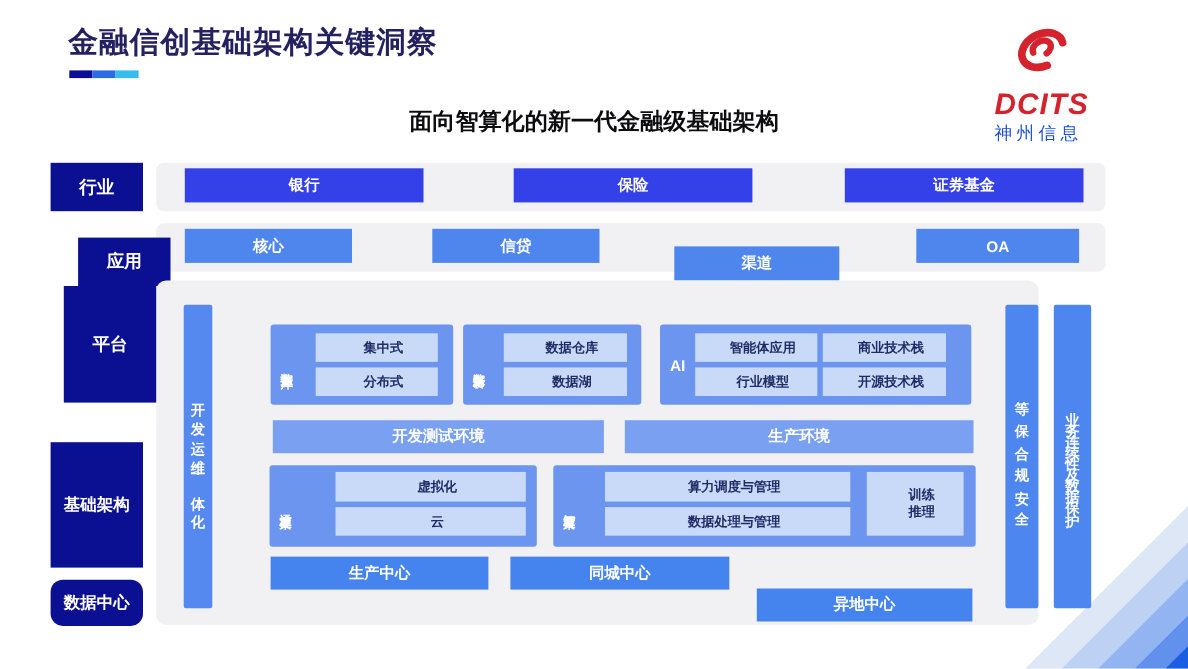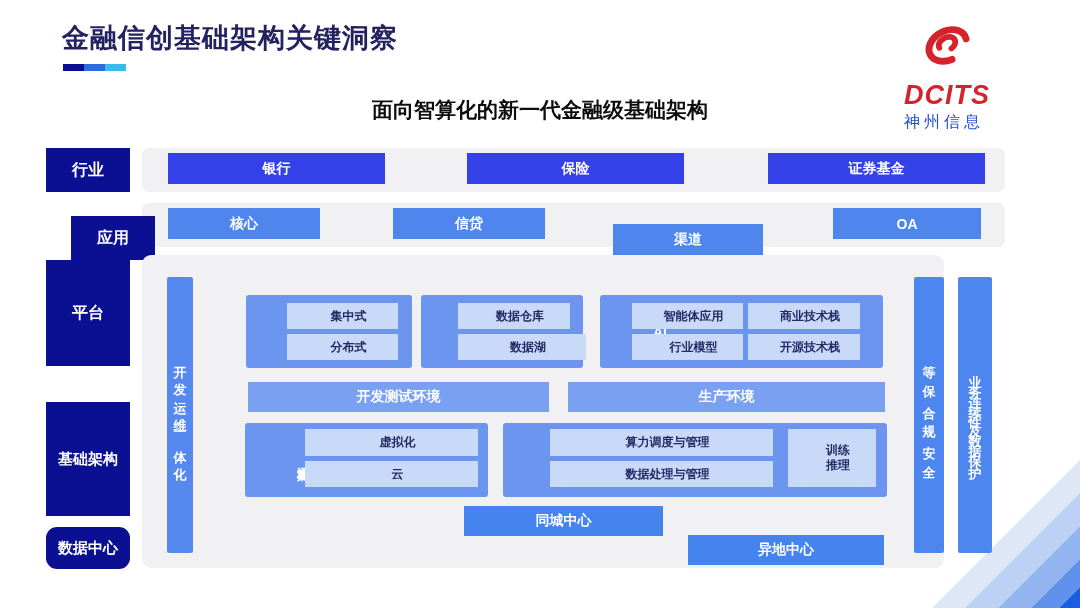--- a/index.html
+++ b/index.html
@@ -25,21 +25,21 @@
   .blue{background:#4f86ee;}
   .center-bar{background:#4583ef;}
   .env-bar{background:#7aa0f1;}
   .container-blue{background:#6c95ef;border-radius:3px;}
   .inner-box{background:#c9daf8;color:#222b66;font-size:12px;font-weight:bold;
              display:flex;align-items:center;justify-content:center;white-space:nowrap;overflow:hidden;padding-left:12px;}
   .vbar{background:#4d86ee;border-radius:2px;display:flex;align-items:center;justify-content:center;}
   .vtext{writing-mode:vertical-rl;text-orientation:upright;color:#ffffff;font-weight:bold;
          font-size:13px;line-height:1;}
   .ctr-label{position:absolute;left:0;top:0;bottom:0;width:26px;display:flex;align-items:center;
-             justify-content:center;padding-left:44px;}
+             justify-content:center;}
   .ctr-label .vtext{font-size:11.5px;letter-spacing:1px;}
   .ai-label{color:#ffffff;font-weight:bold;font-size:14px;}
   .wrap2{white-space:normal;text-align:center;width:30px;line-height:1.25;}
   .z1{z-index:1;}
 </style>
 </head>
 <body>
 
 <div id="slide">
 
@@ -80,21 +80,21 @@
   <div class="abs box indigo z1" style="left:768px;top:153px;width:217px;height:31px;">证券基金</div>
 
   <div class="abs gray-panel z1" style="left:142px;top:203px;width:863px;height:44px;"></div>
   <div class="abs side-label z1" style="left:46px;top:216px;width:84px;height:44px;margin-left:25px;">应用</div>
   <div class="abs box blue z1" style="left:168px;top:208px;width:152px;height:31px;">核心</div>
   <div class="abs box blue z1" style="left:393px;top:208px;width:152px;height:31px;">信贷</div>
   <div class="abs box blue z1" style="left:613px;top:208px;width:150px;height:31px;margin-top:16px;">渠道</div>
   <div class="abs box blue z1" style="left:833px;top:208px;width:148px;height:31px;">OA</div>
 
   <div class="abs gray-panel z1" style="left:142px;top:255px;width:802px;height:313px;border-radius:9px;"></div>
-  <div class="abs side-label z1" style="left:46px;top:260px;width:84px;height:106px;">平台</div>
+  <div class="abs side-label z1" style="left:58px;top:260px;width:84px;height:106px;">平台</div>
   <div class="abs side-label z1" style="left:46px;top:402px;width:84px;height:114px;font-size:15px;">基础架构</div>
   <div class="abs side-label z1" style="left:46px;top:527px;width:84px;height:42px;font-size:15px;border-radius:11px;">数据中心</div>
 
   <div class="abs vbar z1" style="left:167px;top:277px;width:26px;height:276px;background:#5589ef;">
     <span class="vtext" style="letter-spacing:17px;">开发运维一体化</span>
   </div>
 
   <div class="abs container-blue z1" style="left:246px;top:295px;width:166px;height:73px;">
     <div class="ctr-label">
         <span class="vtext">数据库</span>
@@ -102,21 +102,21 @@
   </div>
   <div class="abs inner-box z1" style="left:287px;top:303px;width:111px;height:26px;">集中式</div>
   <div class="abs inner-box z1" style="left:287px;top:334px;width:111px;height:26px;">分布式</div>
 
   <div class="abs container-blue z1" style="left:421px;top:295px;width:162px;height:73px;">
     <div class="ctr-label">
         <span class="vtext" style="font-size:11px;">数据分析</span>
       </div>
   </div>
   <div class="abs inner-box z1" style="left:458px;top:303px;width:112px;height:26px;">数据仓库</div>
-  <div class="abs inner-box z1" style="left:458px;top:334px;width:128px;height:26px;">数据湖</div>
+  <div class="abs inner-box z1" style="left:458px;top:334px;width:112px;height:26px;">数据湖</div>
 
   <div class="abs container-blue z1" style="left:600px;top:295px;width:283px;height:73px;">
     <div class="ctr-label" style="width:32px;">
         <span class="ai-label">AI</span>
       </div>
   </div>
   <div class="abs inner-box z1" style="left:632px;top:303px;width:111px;height:26px;">智能体应用</div>
   <div class="abs inner-box z1" style="left:748px;top:303px;width:112px;height:26px;">商业技术栈</div>
   <div class="abs inner-box z1" style="left:748px;top:334px;width:112px;height:26px;">开源技术栈</div>
   <div class="abs inner-box z1" style="left:632px;top:334px;width:111px;height:26px;">行业模型</div>
@@ -136,20 +136,21 @@
     <div class="ctr-label">
         <span class="vtext" style="font-size:11px;">智算框架</span>
       </div>
   </div>
   <div class="abs inner-box z1" style="left:550px;top:429px;width:223px;height:27px;">算力调度与管理</div>
   <div class="abs inner-box z1" style="left:550px;top:461px;width:223px;height:26px;">数据处理与管理</div>
   <div class="abs inner-box z1" style="left:788px;top:429px;width:88px;height:58px;">
     <span class="wrap2">训练推理</span>
   </div>
 
+  <div class="abs box center-bar z1" style="left:246px;top:506px;width:198px;height:30px;">生产中心</div>
   <div class="abs box center-bar z1" style="left:464px;top:506px;width:199px;height:30px;">同城中心</div>
   <div class="abs box center-bar z1" style="left:688px;top:535px;width:196px;height:30px;">异地中心</div>
 
   <div class="abs vbar z1" style="left:914px;top:277px;width:30px;height:276px;">
     <span class="vtext" style="letter-spacing:20px;">等保合规安全</span>
   </div>
   <div class="abs vbar z1" style="left:958px;top:277px;width:34px;height:276px;">
     <span class="vtext" style="letter-spacing:10px;">业务连续性及数据保护</span>
   </div>
 

